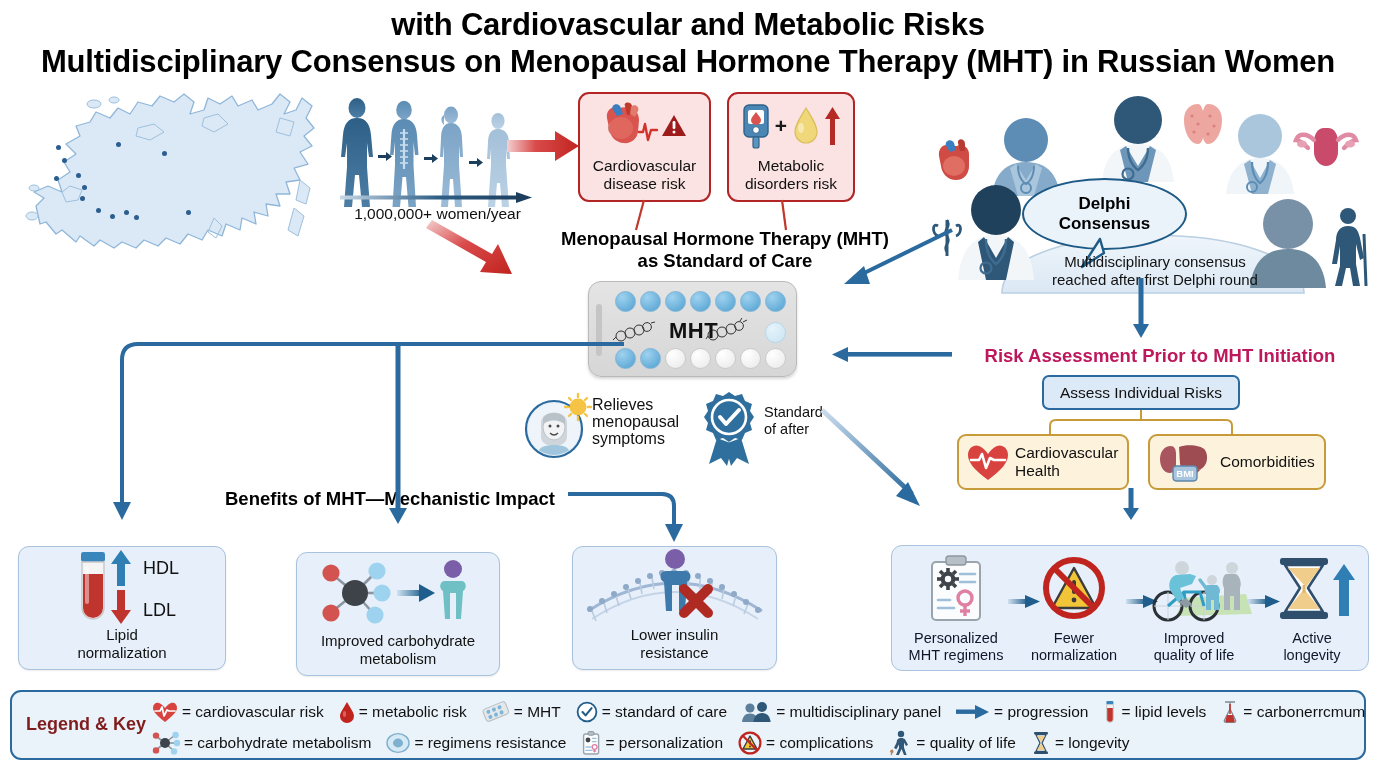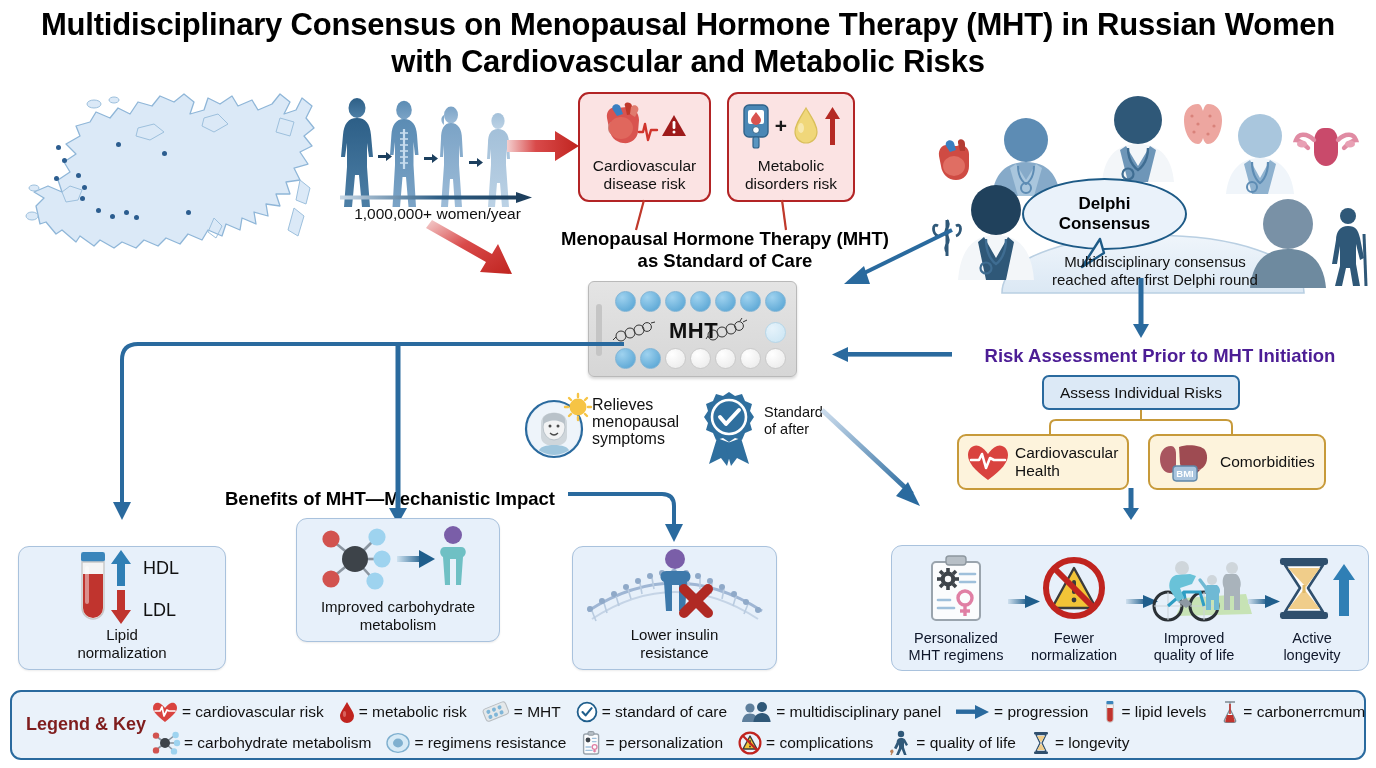--- a/index.html
+++ b/index.html
@@ -51,21 +51,21 @@
   
   .mht-head {
     left: 515px; top: 228px; width: 420px; text-align: center;
     font-weight: bold; font-size: 18.5px; line-height: 22px; color: #000;
   }
 
   
   .blister {
     left: 588px; top: 281px; width: 209px; height: 96px;
     background: linear-gradient(#e4e4e4,#d6d6d6);
-    border: 1.5px solid #b9b9b9; border-radius: 6px;
+    border: 1.5px solid #b9b9b9; border-radius: 13px;
     box-shadow: 0 2px 3px rgba(0,0,0,.16);
   }
   .pill {
     position: absolute; width: 21px; height: 21px; border-radius: 50%;
     background: radial-gradient(circle at 33% 28%, #9fd2ef, #4f9fd0);
     border: 1px solid #7fb4d6;
   }
   .pill.empty {
     background: radial-gradient(circle at 33% 28%, #ffffff, #e8e8e8);
     border: 1px solid #cacaca;
@@ -92,21 +92,21 @@
     text-align: center; color: #000;
   }
   .delphi-cap {
     left: 1000px; top: 253px; width: 310px; text-align: center;
     font-size: 15px; line-height: 18px; color: #111;
   }
 
   
   .ra-head {
     left: 945px; top: 345px; width: 430px; text-align: center;
-    font-weight: bold; font-size: 18.5px; color: #4c1d95;
+    font-weight: bold; font-size: 18.5px; color: #be185d;
   }
   .assess-box {
     left: 1042px; top: 375px; width: 198px; height: 35px;
     background: #dce9f6; border: 2px solid #2a6a9e; border-radius: 7px;
     display: flex; align-items: center; justify-content: center;
     font-size: 15.5px; color: #111;
   }
   .tanbox {
     background: #fdf3dc; border: 2px solid #c79a3a; border-radius: 9px;
     display: flex; align-items: center; gap: 5px; padding: 4px 7px;
@@ -122,21 +122,21 @@
   .bluebox {
     background: #e7f0fa; border: 1.6px solid #a9c2dd; border-radius: 11px;
     box-shadow: 0 1px 2px rgba(0,0,0,.08);
     display: flex; flex-direction: column; align-items: center;
     justify-content: flex-end; padding-bottom: 8px;
   }
   .bluebox .blabel {
     font-size: 15px; line-height: 17.5px; text-align: center; color: #111;
   }
   .bb1 { left: 18px; top: 546px; width: 208px; height: 124px; }
-  .bb2 { left: 296px; top: 518px; width: 204px; height: 124px; }
+  .bb2 { left: 296px; top: 552px; width: 204px; height: 124px; }
   .bb3 { left: 572px; top: 546px; width: 205px; height: 124px; }
   .bb-art { flex: 1; display: flex; align-items: center; justify-content: center; width: 100%; }
 
   
   .out-head {
     left: 890px; top: 518px; width: 486px; text-align: center;
     font-weight: bold; font-size: 18.5px; color: #000;
   }
   .outbox {
     left: 891px; top: 545px; width: 478px; height: 126px;
@@ -167,22 +167,22 @@
   .lg-ico { display: inline-flex; align-items: center; justify-content: center; }
 
   svg { display: block; overflow: visible; }
 </style>
 </head>
 <body>
 
 <div id="stage">
 
   <div class="title">
+    <div>with Cardiovascular and Metabolic Risks</div>
     <div>Multidisciplinary Consensus on Menopausal Hormone Therapy (MHT) in Russian Women</div>
-    <div>with Cardiovascular and Metabolic Risks</div>
   </div>
 
   <div class="abs map-wrap">
     <svg width="320" height="200" viewBox="0 0 320 200">
       <path d="M18,118 L26,110 L16,104 L30,98 L44,104 L40,92 L52,84 L46,74 L58,66 L48,56 L62,48
                L58,38 L72,34 L78,24 L92,30 L100,20 L112,26 L120,14 L134,18 L142,8 L156,14 L166,6
                L176,14 L172,26 L186,22 L190,10 L202,16 L214,8 L220,18 L234,12 L240,22 L254,16
                L262,6 L272,14 L266,26 L278,22 L284,10 L294,18 L288,30 L296,40 L286,48 L294,58
                L282,64 L290,76 L276,80 L282,92 L268,94 L272,106 L258,106 L262,118 L248,116
                L250,128 L236,124 L238,136 L224,130 L222,142 L208,136 L204,148 L190,142 L184,152

